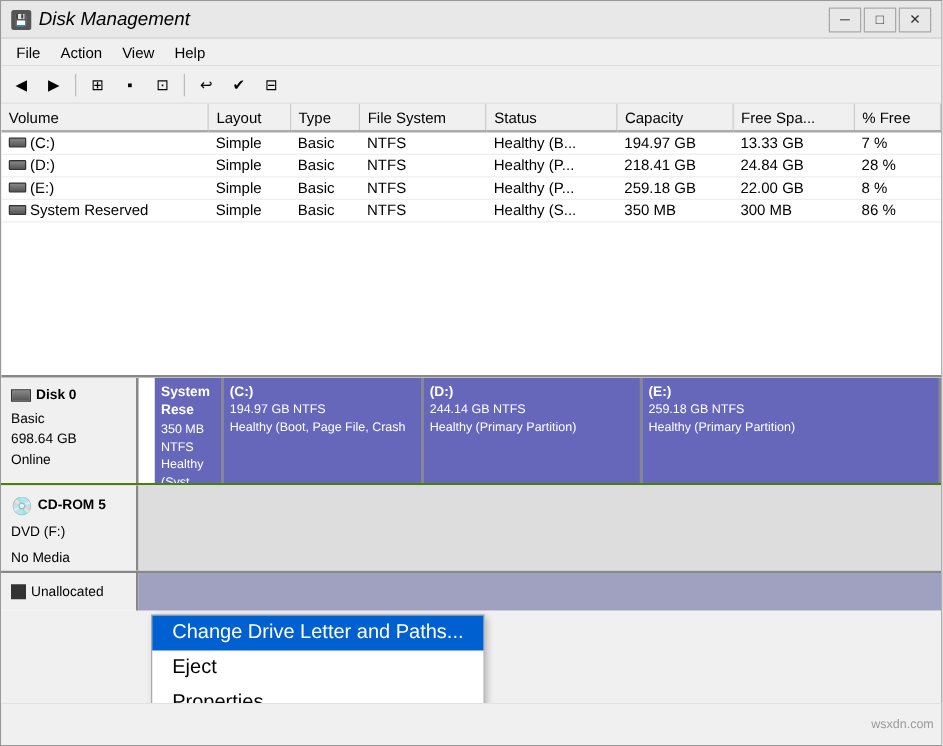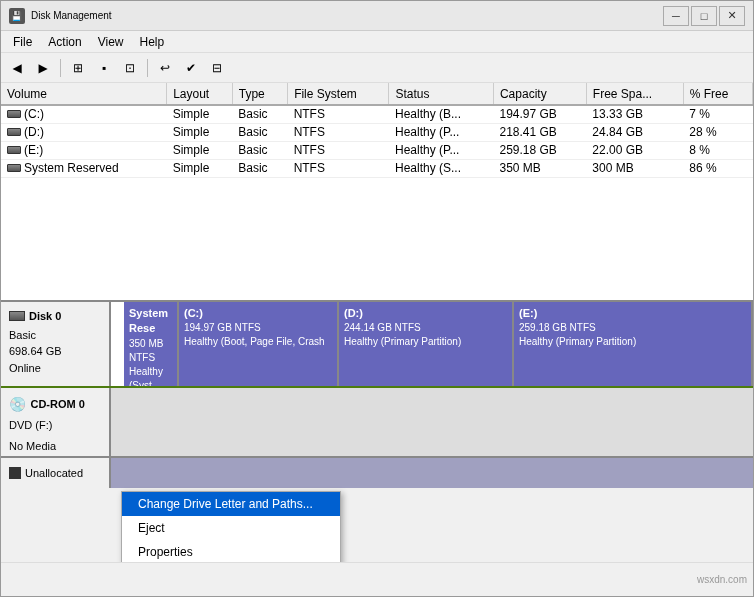--- a/index.html
+++ b/index.html
@@ -40,22 +40,23 @@
       border-radius: 2px;
       display: inline-flex;
       align-items: center;
       justify-content: center;
       color: white;
       font-size: 9px;
     }
 
     .title-bar-text {
       flex: 1;
-      font-size: 10px;
+      font-size: 15px;
       color: #000;
+      font-style: italic;
     }
 
     .title-bar-controls {
       display: flex;
       gap: 2px;
     }
 
     .title-bar-btn {
       width: 26px;
       height: 20px;
@@ -334,21 +335,21 @@
       background: white;
       border: 1px solid #aaa;
       box-shadow: 2px 2px 6px rgba(0,0,0,0.3);
       min-width: 220px;
       z-index: 100;
     }
 
     .context-menu-item {
       padding: 5px 16px;
       cursor: pointer;
-      font-size: 12px;
+      font-size: 16px;
       color: #000;
     }
     .context-menu-item.highlighted {
       background: #0060d0;
       color: white;
     }
   </style>
 </head>
 <body>
 
@@ -498,21 +499,21 @@
             <div>259.18 GB NTFS</div>
             <div>Healthy (Primary Partition)</div>
           </div>
         </div>
       </div>
 
       <div class="cdrom-row" style="position:relative;">
         <div class="cdrom-label">
           <div style="display:flex;align-items:center;gap:4px;margin-bottom:2px;">
             <span style="font-size:14px;">💿</span>
-            <strong>CD-ROM 0</strong>
+            <strong>CD-ROM 5</strong>
           </div>
           <div>DVD (F:)</div>
           <div style="height:4px;"></div>
           <div>No Media</div>
         </div>
         <div class="cdrom-content">
         </div>
 
         <div class="context-menu">
           <div class="context-menu-item highlighted">Change Drive Letter and Paths...</div>

